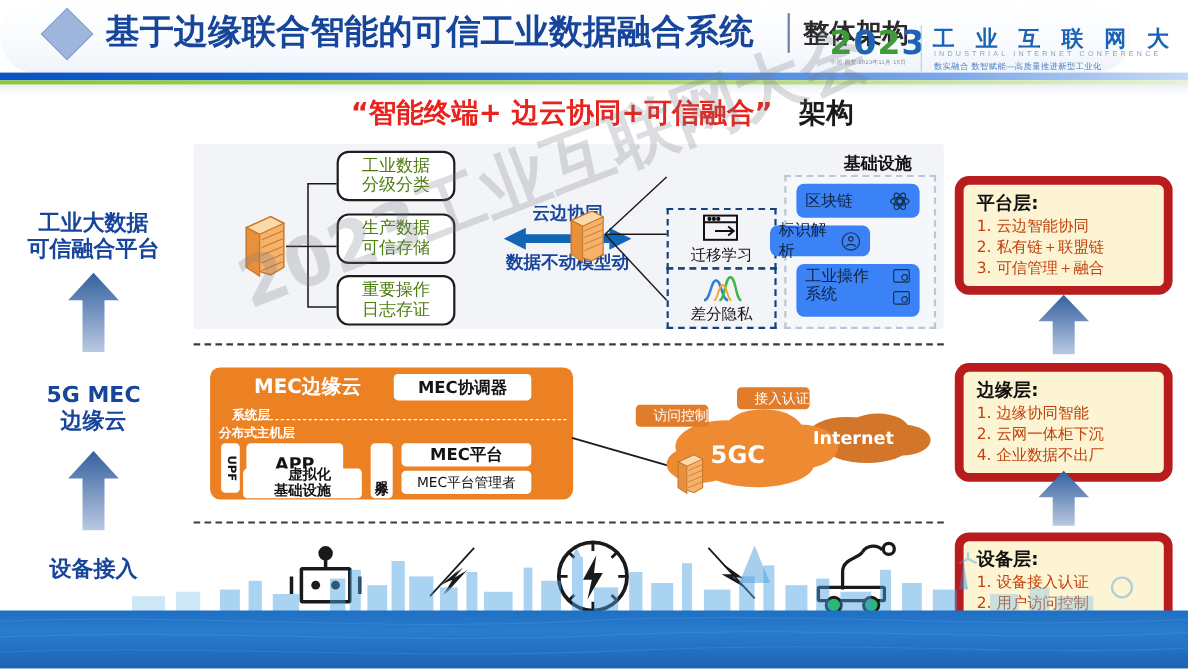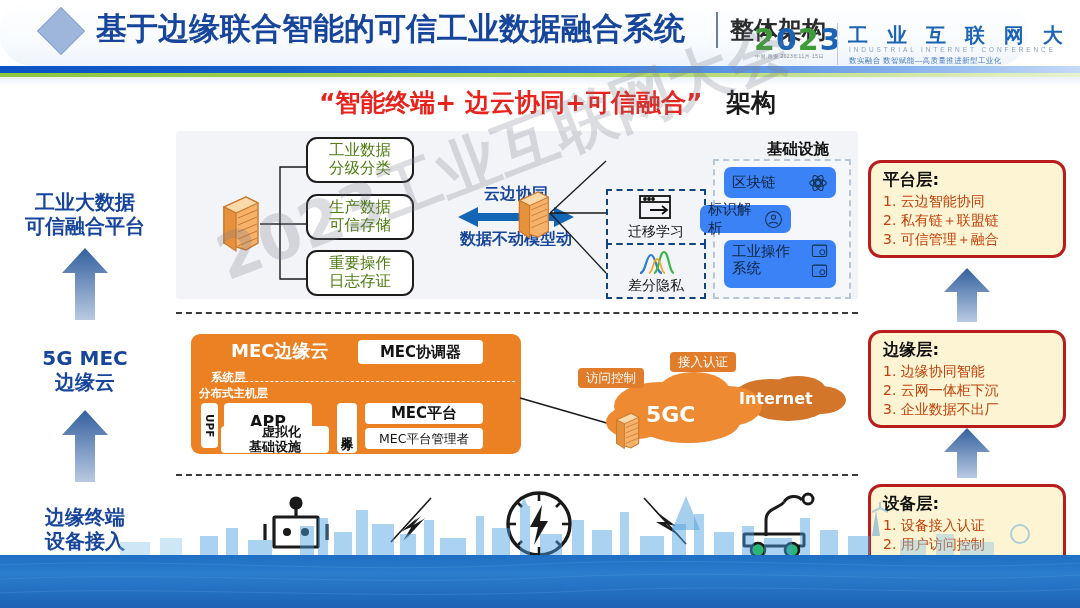--- a/index.html
+++ b/index.html
@@ -94,26 +94,26 @@
     color:#141414;font-family:"DejaVu Sans","Liberation Sans",sans-serif;}
   .mec-layer-lbl{position:absolute;font-size:11.5px;font-weight:bold;color:#fff;
     font-family:"DejaVu Sans","Liberation Sans",sans-serif;white-space:nowrap;}
   .mec-divider{position:absolute;left:24px;top:47px;width:300px;height:0;
     border-top:1.5px dashed #ffffff;}
 
   
   .cloudtxt{position:absolute;color:#fff;font-weight:bold;
     font-family:"DejaVu Sans","Liberation Sans",sans-serif;white-space:nowrap;}
   .callout{position:absolute;background:#e07c2a;border-radius:4px;color:#fff;
-    font-size:12.5px;text-align:center;line-height:20px;height:20px;
+    font-size:12.5px;text-align:right;line-height:20px;height:20px;
     font-family:"DejaVu Sans","Liberation Sans",sans-serif;white-space:nowrap;}
 
   
   .rpanel{position:absolute;left:868px;width:198px;background:#fcf4d2;
-    border:3px solid #b91c1c;border-radius:13px;box-sizing:border-box;padding:6px 2px 6px 12px;}
+    border:8px solid #b91c1c;border-radius:13px;box-sizing:border-box;padding:6px 2px 6px 12px;}
   .rpanel h4{margin:0 0 1px 0;font-size:16.5px;font-weight:bold;color:#111;
     font-family:"DejaVu Sans","Liberation Sans",sans-serif;}
   .rpanel li{list-style:none;font-size:14px;color:#c2410c;line-height:1.36;white-space:nowrap;
     font-family:"DejaVu Sans","Liberation Sans",sans-serif;}
   .rpanel ul{margin:0;padding:0;}
 
   
   .dev-lbl{position:absolute;font-size:15px;color:#111;text-align:center;
     font-family:"DejaVu Sans","Liberation Sans",sans-serif;white-space:nowrap;}
   .sep-dash{position:absolute;left:176px;width:682px;height:0;border-top:2px dashed #3a3a3a;}
@@ -186,21 +186,20 @@
           <linearGradient id="ag2" x1="0" y1="1" x2="0" y2="0">
         <stop offset="0" stop-color="#b9c9e2"></stop>
             <stop offset="1" stop-color="#33609e"></stop>
           </linearGradient>
         </defs>
       <polygon points="23,0 46,25 33,25 33,72 13,72 13,25 0,25" fill="url(#ag2)"></polygon>
     </svg>
   </div>
 
   <div class="lcol-label lcol-l3">
-    <div>边缘终端</div>
     <div>设备接入</div>
   </div>
 
   <div class="panel-top">
 
     <svg style="position:absolute;left:44px;top:66px;" width="40" height="54" viewBox="0 0 40 54">
       <polygon points="4,10 26,0 38,6 38,46 26,53 4,46" fill="#f6b26b" stroke="#c9792c" stroke-width="1.4"></polygon>
       <polygon points="4,10 26,0 38,6 16,16" fill="#fbd9a8" stroke="#c9792c" stroke-width="1.2"></polygon>
       <polygon points="4,10 16,16 16,54 4,46" fill="#e8913d" stroke="#c9792c" stroke-width="1.2"></polygon>
       <g stroke="#c9792c" stroke-width="1">
@@ -473,21 +472,21 @@
         </defs>
       <polygon points="23,0 46,24 33,24 33,54 13,54 13,24 0,24" fill="url(#ag3)"></polygon>
     </svg>
   </div>
 
   <div class="rpanel" style="top:330px;">
     <h4>边缘层:</h4>
     <ul>
       <li>1. 边缘协同智能</li>
       <li>2. 云网一体柜下沉</li>
-      <li>3. 企业数据不出厂</li>
+      <li>4. 企业数据不出厂</li>
     </ul>
   </div>
   <div class="uarrow" style="left:944px;top:428px;">
     <svg width="46" height="50" viewBox="0 0 46 50">
       <defs>
           <linearGradient id="ag4" x1="0" y1="1" x2="0" y2="0">
         <stop offset="0" stop-color="#b9c9e2"></stop>
             <stop offset="1" stop-color="#33609e"></stop>
           </linearGradient>
         </defs>

